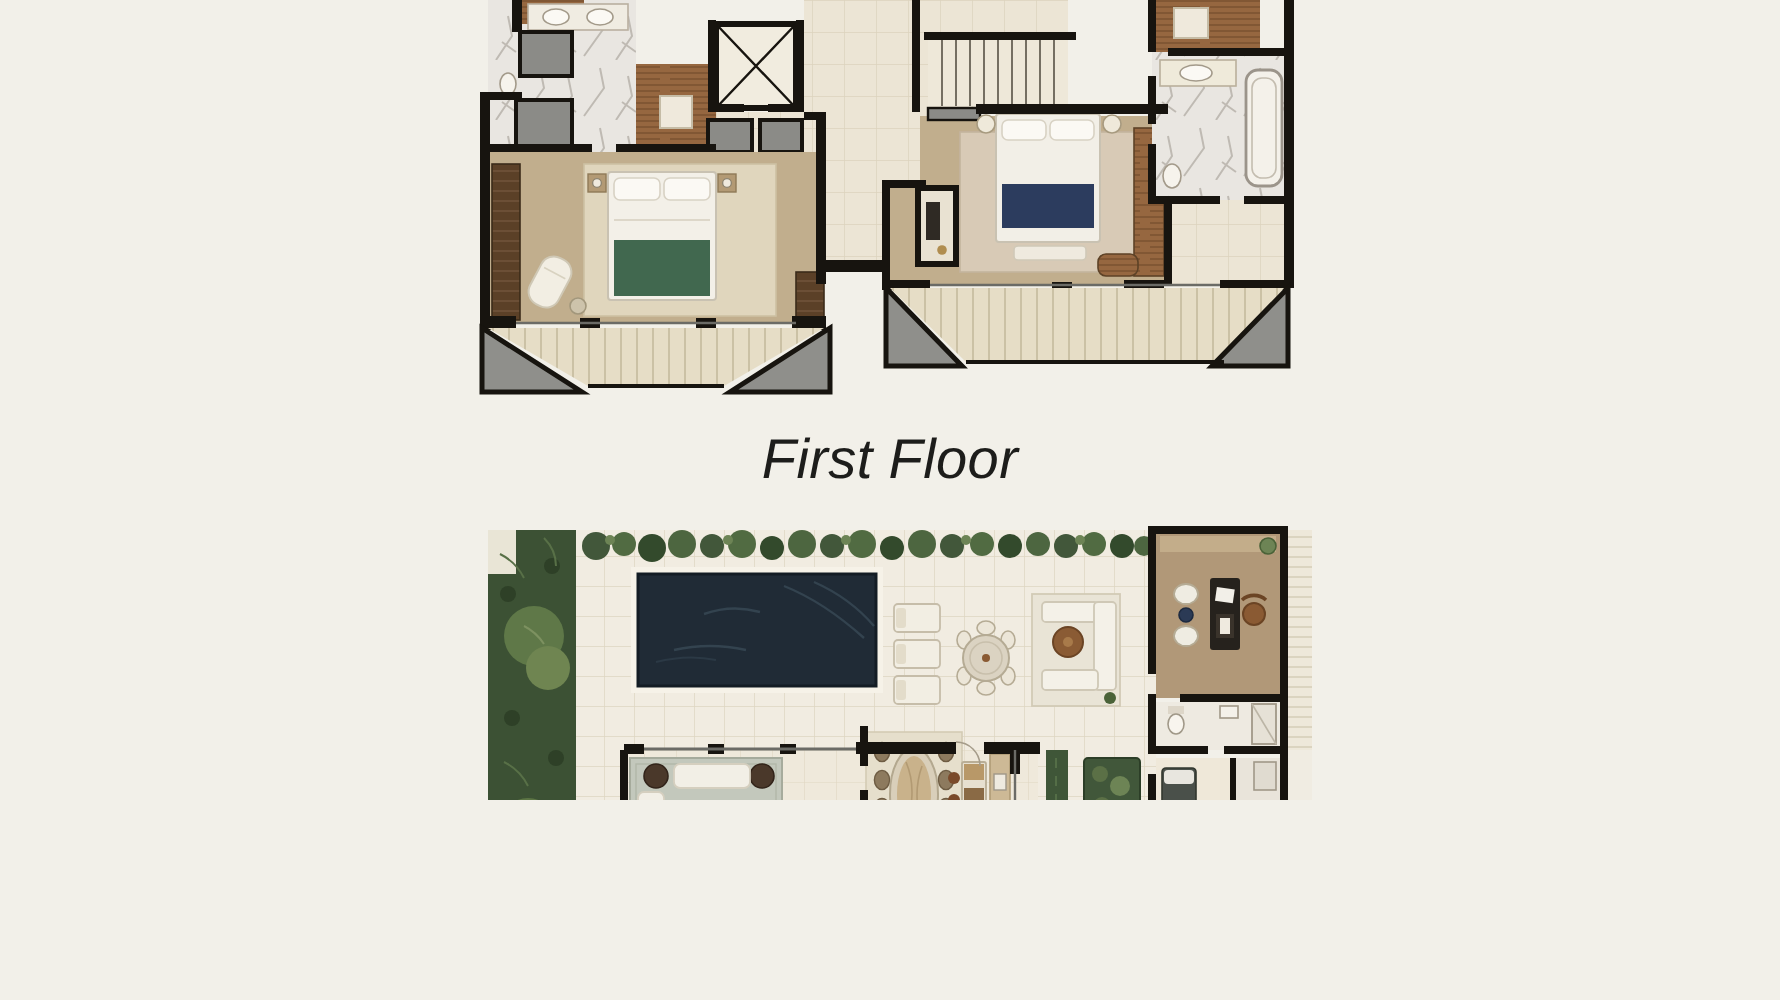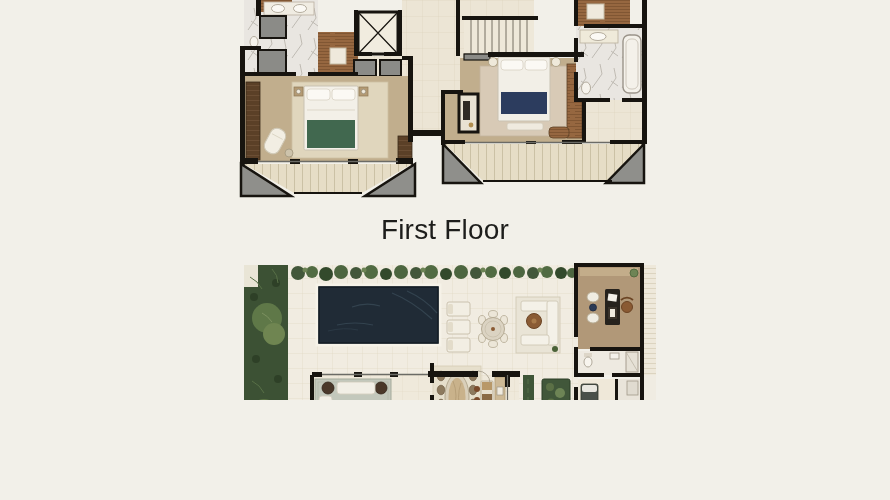--- a/index.html
+++ b/index.html
@@ -4,21 +4,21 @@
 <style>
   :root{
     --bg:#f2f0e9; --ink:#1d1d1b; --wall:#17140f;
     --tile:#ece5d5; --marble:#e9e6e1; --tan:#c1ae8d; --rug:#e0d6bd;
     --deck:#e6ddc6; --gray:#8b8b87; --wood:#966740; --darkwood:#5b4027;
     --pool:#202b36; --garden:#3c5134; --tree:#5f7848;
     --lrug:#c3c8bc; --garage:#9c9d9b; --housetile:#efe9db;
   }
   html,body{margin:0;padding:0;}
   body{background:var(--bg);font-family:"Liberation Sans",sans-serif;}
-  .canvas{position:relative;width:890px;height:400px;background:var(--bg);overflow:hidden;}
+  .canvas{position:relative;width:890px;height:400px;background:var(--bg);overflow:hidden;font-style:italic;}
   .plan{position:absolute;margin:0;padding:0;line-height:0;}
   .plan-upper{left:230px;top:0;}
   .plan-first{left:242px;top:263px;}
   .caption{position:absolute;top:215px;left:0;right:0;text-align:center;
     font-size:28px;font-weight:500;letter-spacing:.2px;color:var(--ink);line-height:1.1;}
 </style>
 </head>
 <body>
 
 <div class="canvas">

